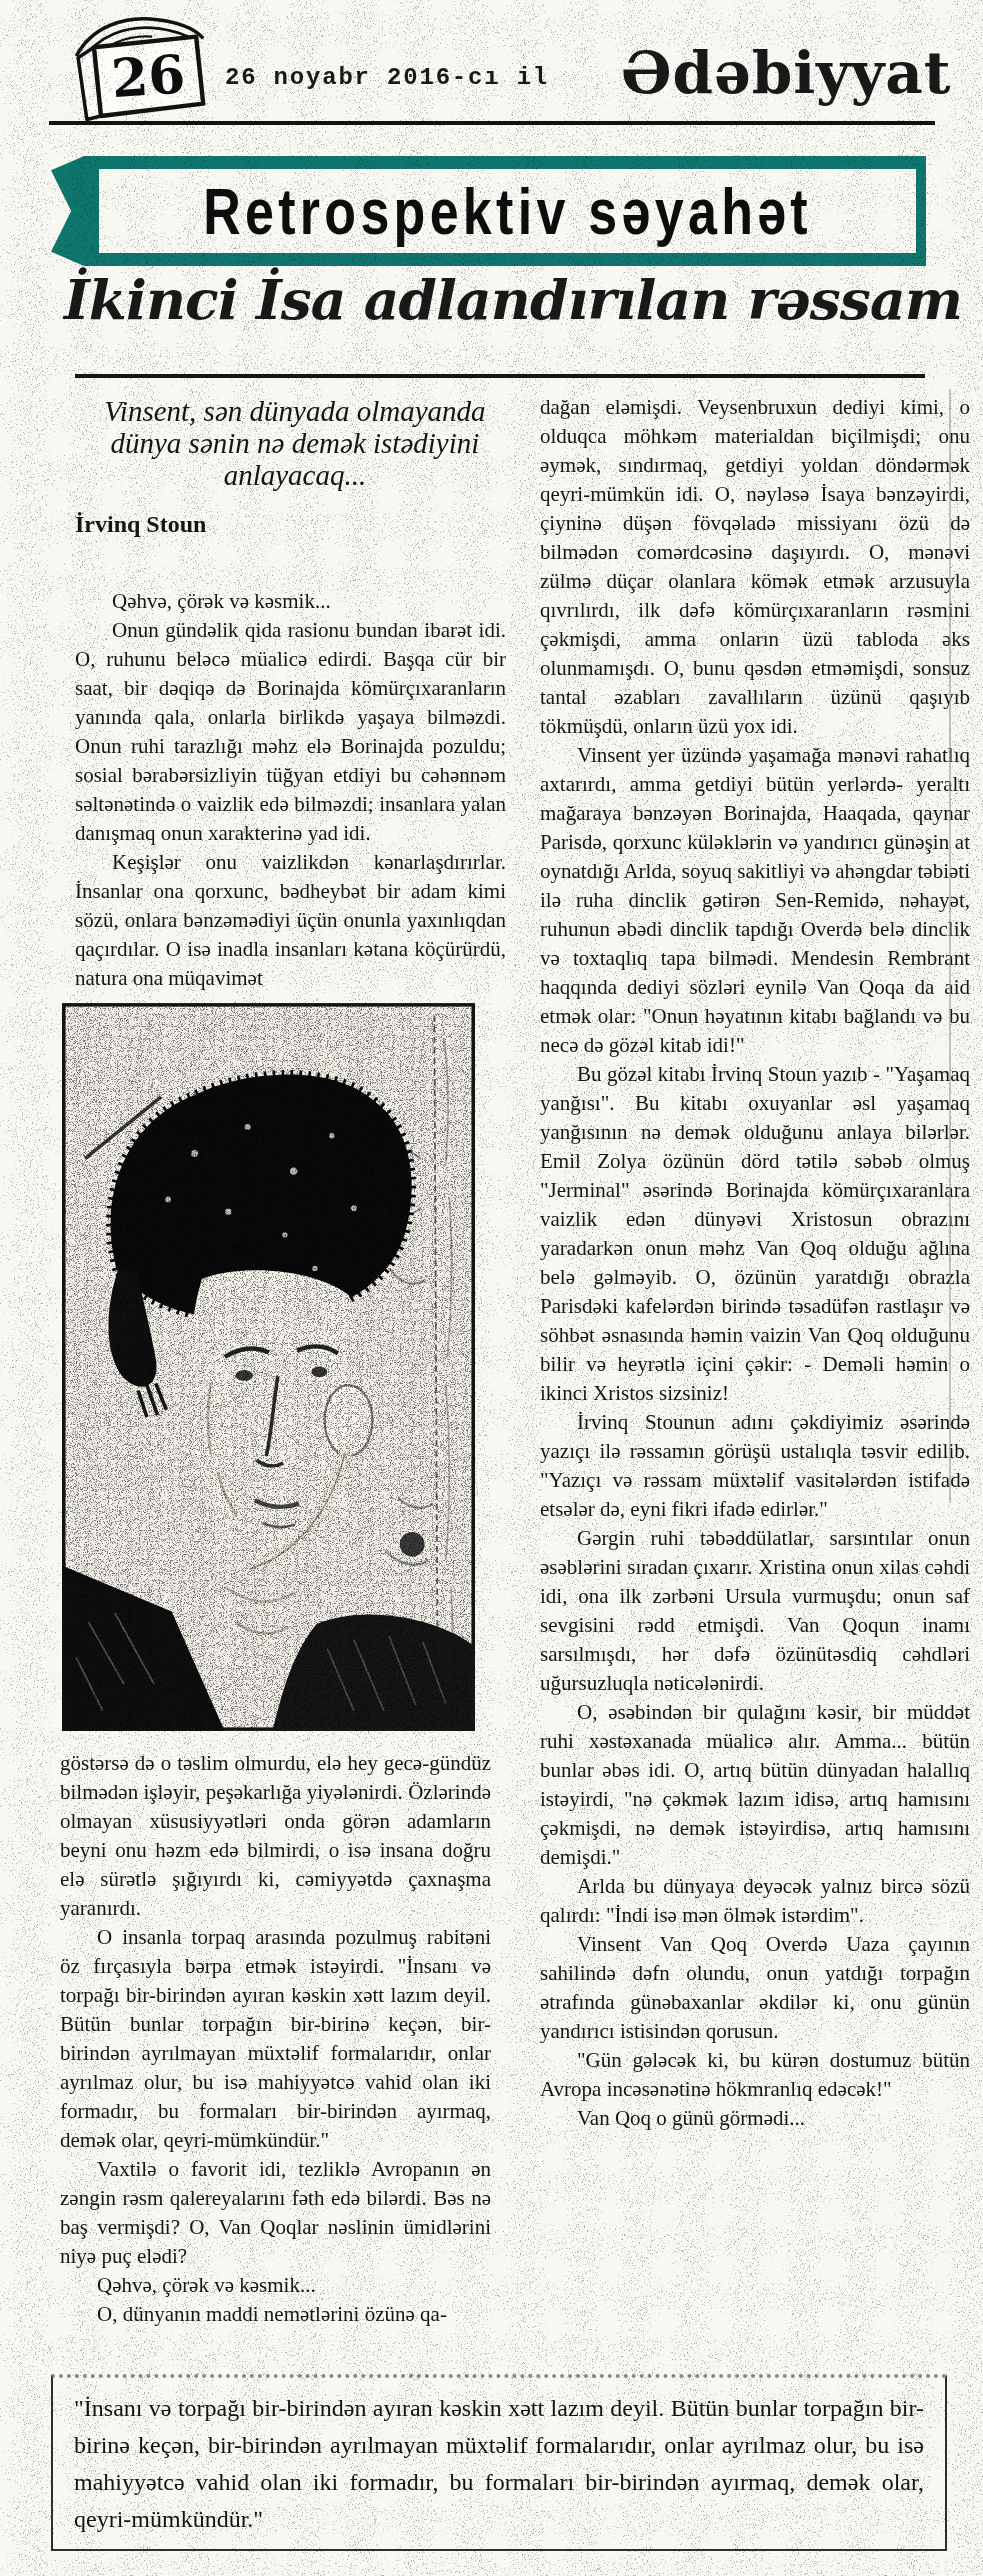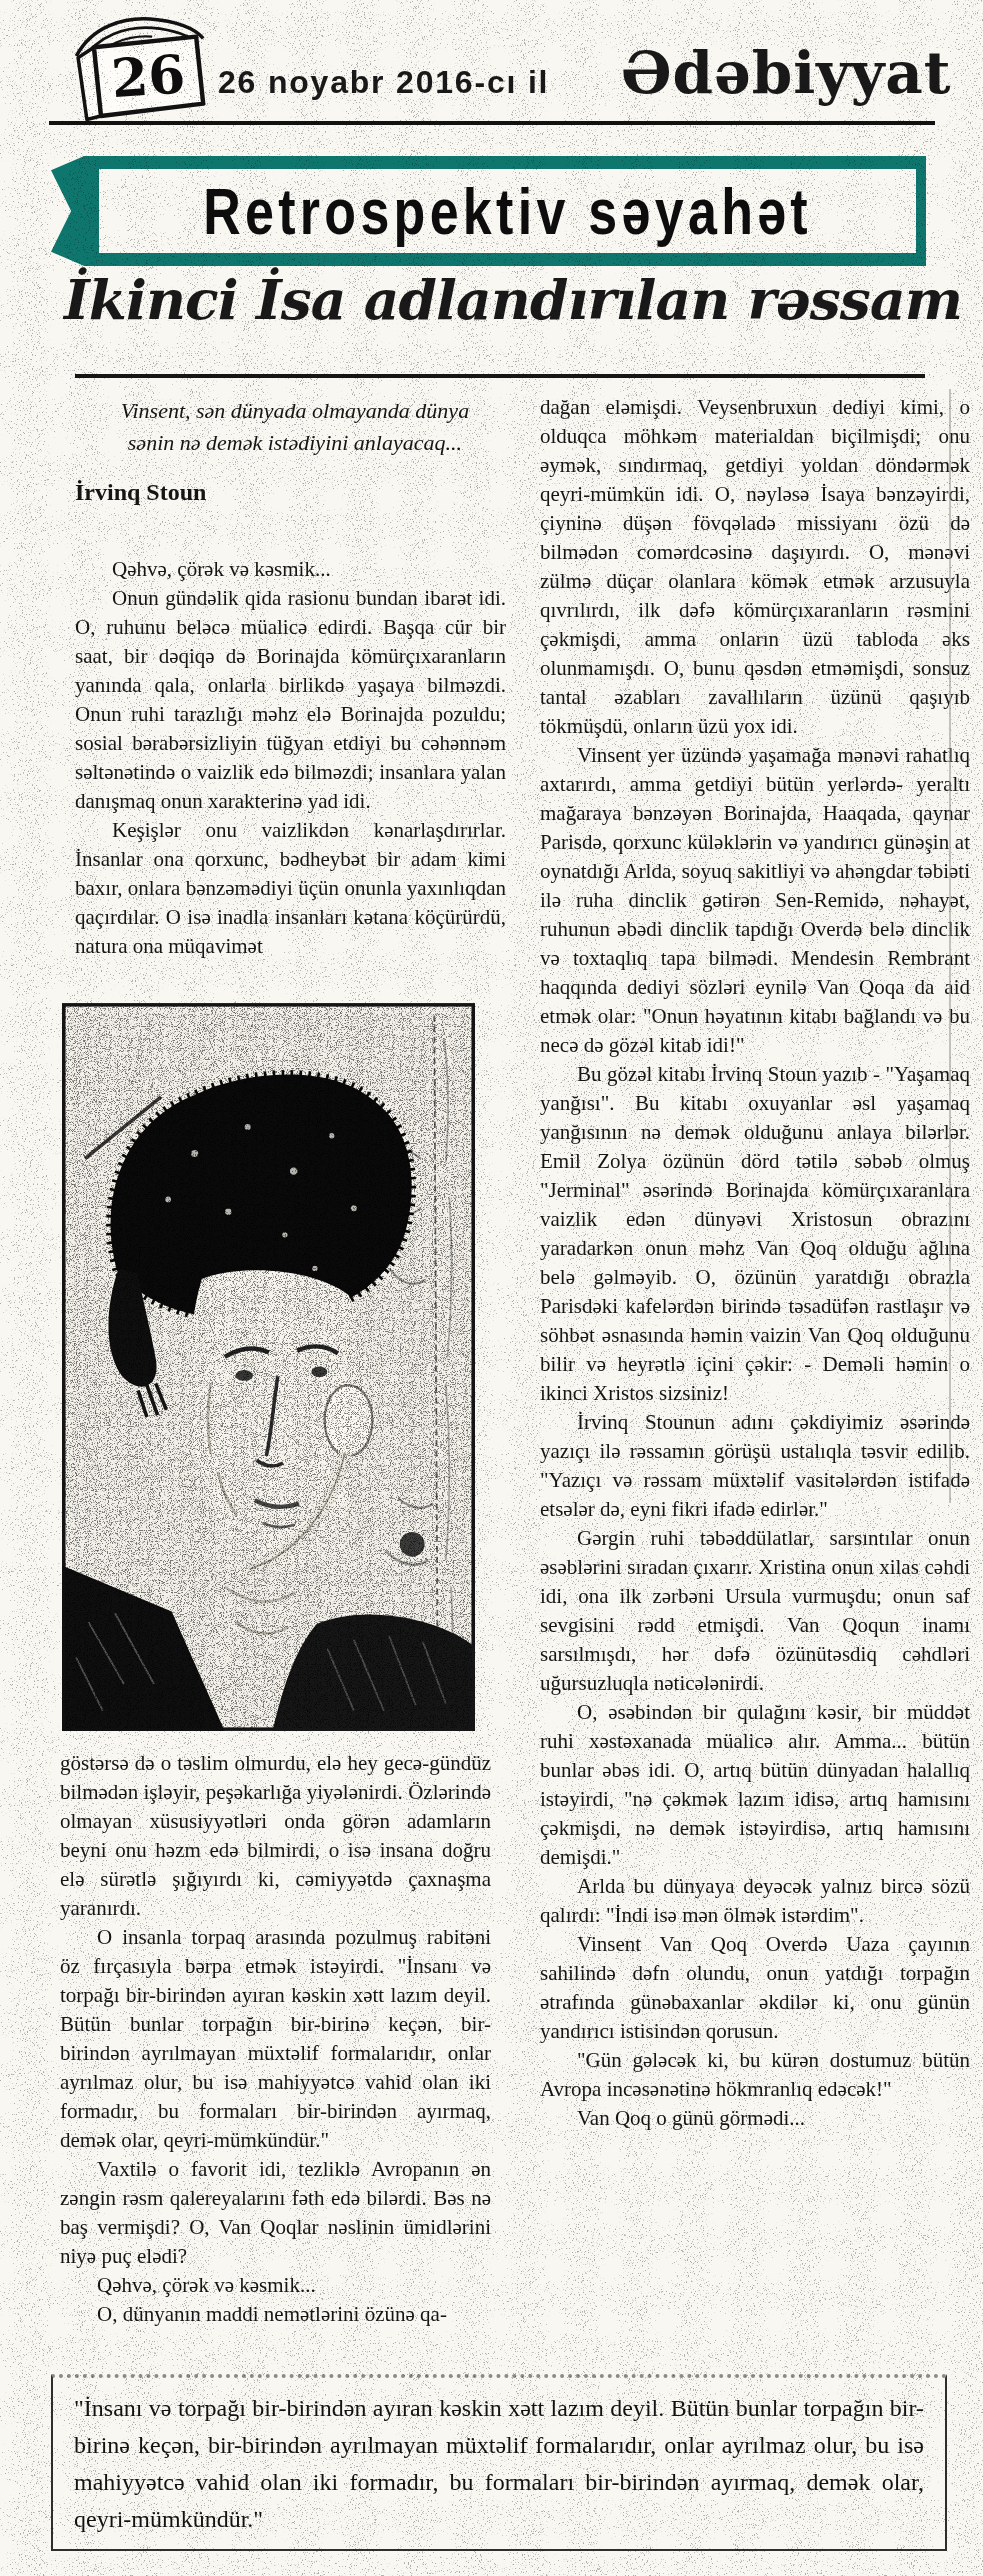--- a/index.html
+++ b/index.html
@@ -1,21 +1,21 @@
 <!DOCTYPE html>
 <html style="font-size:14px"><head>
 <meta charset="utf-8">
 <style>
   html,body{margin:0;padding:0;background:#d9d7d2;}
   #page{position:relative;width:983px;height:2576px;background:#f8f7f2;
         font-family:"Liberation Serif",serif;color:#191919;overflow:hidden;}
   
   #book-icon{position:absolute;left:62px;top:12.4px;width:152px;height:111px;}
-  #date-label{position:absolute;left:218px;top:64px;font-size:32px;font-weight:bold;
-        letter-spacing:1.8px;font-family:Liberation Sans, sans-serif;}
+  #date-label{position:absolute;left:225px;top:64px;font-size:24px;font-weight:bold;
+        letter-spacing:1.8px;font-family:Liberation Mono, monospace;}
   #section-title{position:absolute;left:621px;top:39px;font-size:58px;font-weight:bold;
         font-family:"DejaVu Serif",serif;letter-spacing:0.9px;}
   .rule-top{position:absolute;left:49px;top:121px;width:886px;height:4.4px;background:#121212;}
   
   #ribbon{position:absolute;left:51px;top:156px;width:875px;height:110px;background:#0f766e;
         clip-path:polygon(0 13%,3.8% 0,100% 0,100% 100%,3.8% 100%,0 87%,2.3% 50%);}
   #ribbon-inner{position:absolute;left:48px;top:13.3px;right:9.7px;bottom:13.3px;background:#f8f7f2;
         display:flex;align-items:center;justify-content:center;}
   #banner-label{font-family:"Liberation Sans",sans-serif;font-weight:700;font-size:53px;
         letter-spacing:4.4px;color:#0d0d0d;transform:scale(0.98,1.22);white-space:nowrap;}
@@ -24,21 +24,21 @@
         font-style:italic;font-weight:bold;font-size:55px;letter-spacing:-0.9px;white-space:nowrap;}
   .rule-headline{position:absolute;left:75px;top:374px;width:850px;height:3.5px;background:#161616;}
   
   .col{position:absolute;width:431px;font-size:21px;line-height:29px;text-align:justify;
         color:#151515;}
   #col-left-top{left:75px;top:393px;}
   #col-left-bottom{left:60px;top:1749px;width:431px;}
   #col-right{left:540px;top:393px;width:430px;}
   .para{margin:0;text-indent:37px;}
   .para.noindent{text-indent:0;}
-  #epigraph{font-style:italic;font-size:22px;line-height:32px;text-align:center;
+  #epigraph{font-style:italic;font-size:29px;line-height:32px;text-align:center;
         padding:1.8px 17.7px 0 26.5px;text-indent:0;}
   #epigraph-author{font-weight:bold;text-align:left;font-size:24px;padding-right:12.4px;
         margin-top:19.4px;text-indent:0;}
   #first-body-para{margin-top:48px;}
   
   #portrait{position:absolute;left:62px;top:1003px;width:413px;height:728px;}
   
   #quote-box{position:absolute;left:51px;top:2374px;width:896px;box-sizing:border-box;
         border:2.7px solid #2e2e2e;border-top:4.4px dotted #8a8a86;background:#f8f7f2;
         padding:12.4px 21px 10.6px 21px;}
@@ -73,21 +73,21 @@
   </div>
 
   <div id="headline">İkinci İsa adlandırılan rəssam</div>
   <div class="rule-headline"></div>
 
   <div class="col" id="col-left-top">
     <p id="epigraph" class="para">Vinsent, sən dünyada olmayanda dünya sənin nə demək istədiyini anlayacaq...</p>
     <p id="epigraph-author" class="para">İrvinq Stoun</p>
     <p class="para" id="first-body-para">Qəhvə, çörək və kəsmik...</p>
     <p class="para">Onun gündəlik qida rasionu bundan ibarət idi. O, ruhunu beləcə müalicə edirdi. Başqa cür bir saat, bir dəqiqə də Borinajda kömürçıxaranların yanında qala, onlarla birlikdə yaşaya bilməzdi. Onun ruhi tarazlığı məhz elə Borinajda pozuldu; sosial bərabərsizliyin tüğyan etdiyi bu cəhənnəm səltənətində o vaizlik edə bilməzdi; insanlara yalan danışmaq onun xarakterinə yad idi.</p>
-    <p class="para">Keşişlər onu vaizlikdən kənarlaşdırırlar. İnsanlar ona qorxunc, bədheybət bir adam kimi baxır, onlara bənzəmədiyi üçün onunla yaxınlıqdan qaçırdılar. O isə inadla insanları kətana köçürürdü, natura ona müqavimət</p>
+    <p class="para">Keşişlər onu vaizlikdən kənarlaşdırırlar. İnsanlar ona qorxunc, bədheybət bir adam kimi sözü, onlara bənzəmədiyi üçün onunla yaxınlıqdan qaçırdılar. O isə inadla insanları kətana köçürürdü, natura ona müqavimət</p>
   </div>
 
   <svg id="portrait" viewBox="0 0 467 823">
     <defs>
       <filter id="speck" x="0" y="0" width="100%" height="100%">
         <feTurbulence type="fractalNoise" baseFrequency="0.8" numOctaves="2" seed="7"></feTurbulence>
         <feColorMatrix type="matrix" values="0 0 0 0 0  0 0 0 0 0  0 0 0 0 0  6 6 6 0 -9.4"></feColorMatrix>
       </filter>
     </defs>
     <rect x="0" y="0" width="467" height="823" fill="#f2f0e9"></rect>

